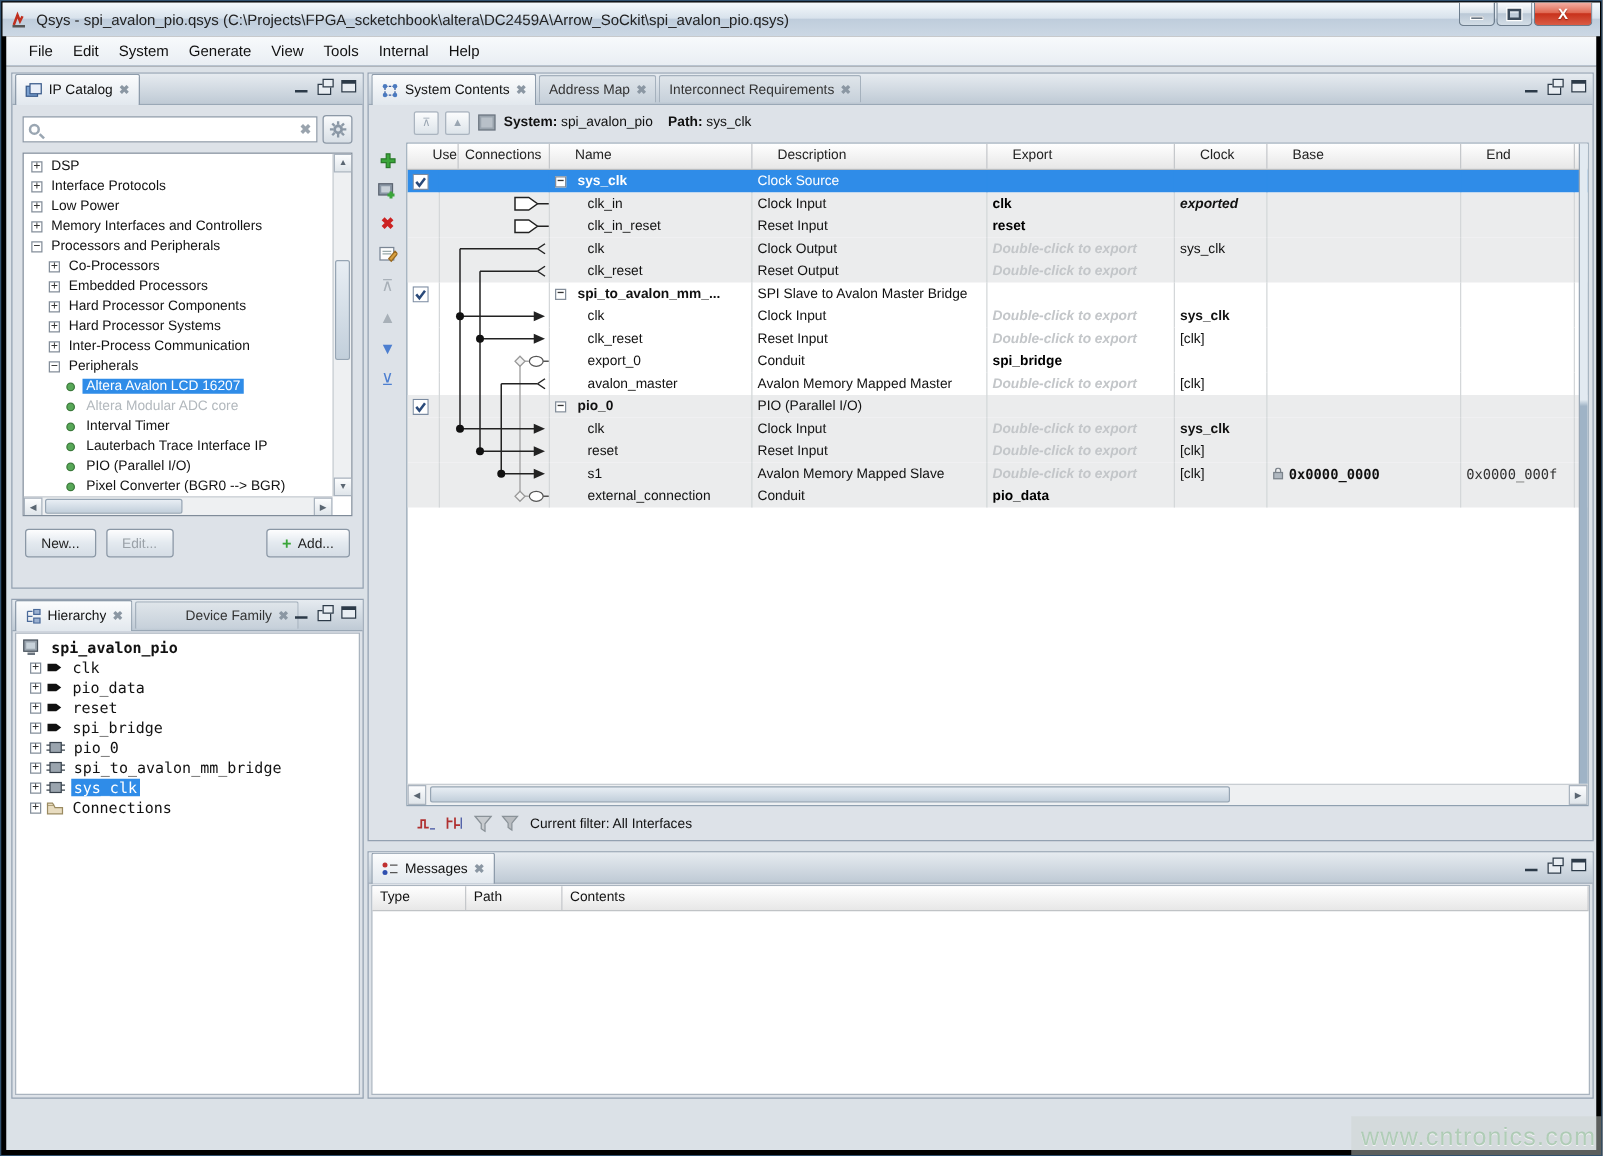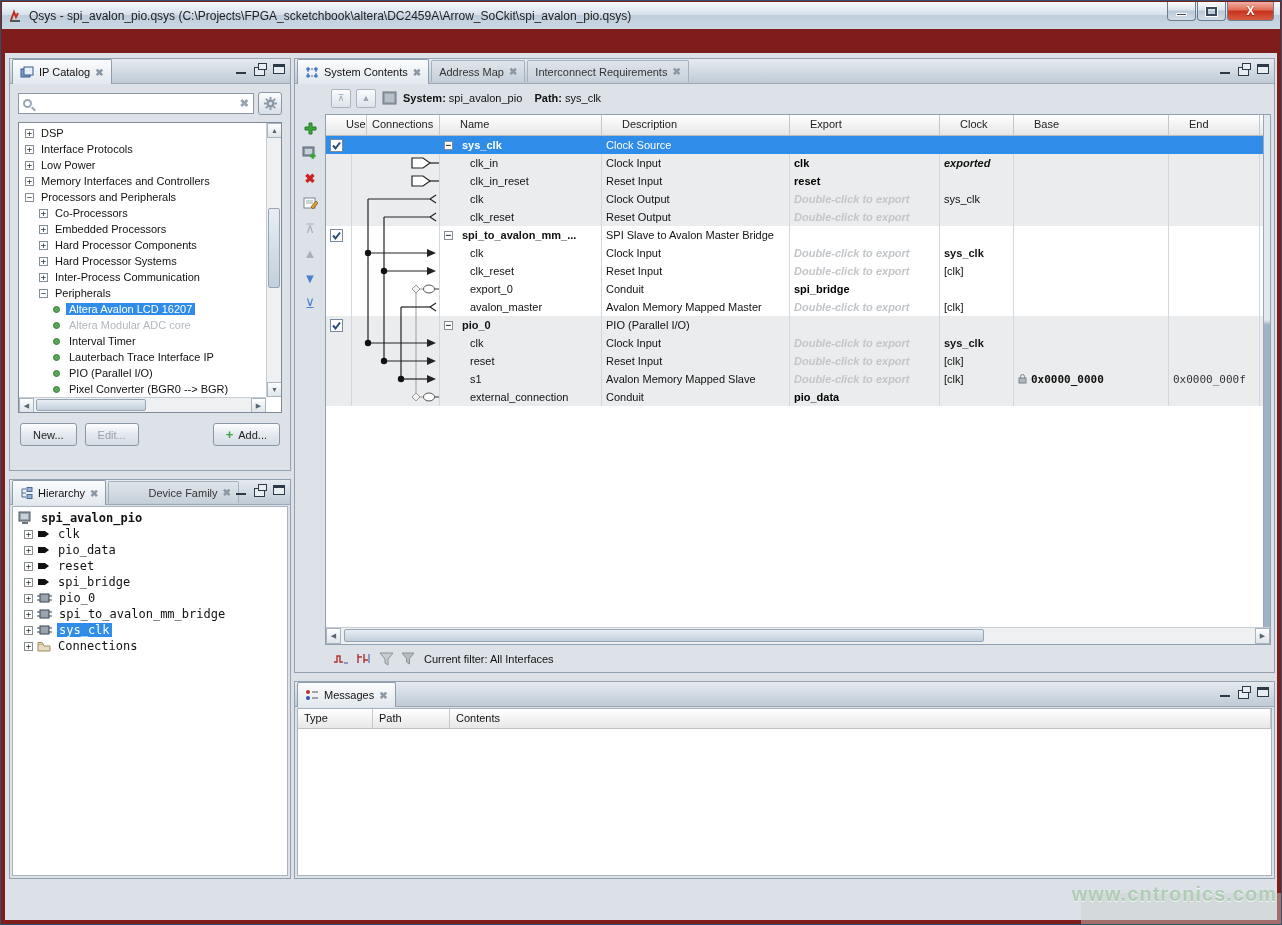--- a/index.html
+++ b/index.html
@@ -1,19 +1,19 @@
 <!DOCTYPE html>
 <html><head>
 <meta charset="utf-8">
 <style>
   * { box-sizing: border-box; margin: 0; padding: 0; }
   html,body { width:1282px; height:925px; overflow:hidden; }
   body { font-family:"Liberation Sans", sans-serif; font-size:11px; color:#111; background:#888; }
 
-  .window { position:relative; width:1282px; height:925px; background:#7f1d1d; border:1px solid #30506e; }
+  .window { position:relative; width:1282px; height:925px; background:#000000; border:1px solid #30506e; }
 
   
   .titlebar { position:absolute; top:1px; left:1px; right:1px; height:27px;
     background:linear-gradient(#f5f9fc, #d8e2ec 46%, #bfcddc 50%, #ccd8e4); display:flex; align-items:center; }
   .title-text { margin-left:6px; font-size:12px; color:#222; }
   .win-controls { position:absolute; right:6px; top:0; display:flex; }
   .win-btn { width:29px; height:19px; border:1px solid #6d7d8d; border-top:none; display:flex; align-items:center; justify-content:center;
     background:linear-gradient(#fdfeff,#d9e2ea 45%,#bac8d6 50%,#d3dde6); border-radius:0 0 4px 4px; margin-left:1px; }
   .win-btn.close { width:47px; background:linear-gradient(#f3b0a5,#e06a54 45%,#c8321c 50%,#d95b44); }
   .glyph-min { width:11px; height:3px; background:#3a4a5a; border:1px solid #fff; margin-top:6px; }
@@ -114,21 +114,21 @@
   #messages { left:289px; top:628px; width:981px; height:198px; }
   .msg-table { position:absolute; top:26px; left:2px; right:2px; bottom:2px; background:#fff; border:1px solid #aab4bf; }
   .msg-head { display:grid; grid-template-columns:75px 77px 1fr; height:20px; background:linear-gradient(#ffffff,#e7e7e7); border-bottom:1px solid #c0c3c6; }
   .msg-head .hcell { padding:3px 6px; border-right:1px solid #c5c8cb; }
 
   
   .statusbar { position:absolute; left:2px; right:2px; bottom:2px; height:32px; display:flex; align-items:center; gap:6px; padding:0 2px; }
   .status-msg { flex:1; height:22px; border:1px solid #9ec59a; background:linear-gradient(#d8f4d2,#bfe9b8); display:flex; align-items:center; padding-left:8px; color:#1c3a1c; }
   .sbtn { height:21px; padding:0 9px; border:1px solid #8a97a5; border-radius:3px; background:linear-gradient(#fdfdfe,#e3e9ef 50%,#d5dde5); font-size:11px; display:flex; align-items:center; }
 
-  .watermark { position:absolute; right:4px; bottom:18px; z-index:60; font-size:20px; font-weight:bold; letter-spacing:1px;
+  .watermark { position:absolute; right:4px; bottom:2px; z-index:60; font-size:20px; font-weight:normal; letter-spacing:1px;
     color:rgba(165,198,172,0.85); text-shadow:0 1px 0 rgba(255,255,255,0.7); }
   .wm-box { position:absolute; right:0; bottom:0; width:200px; height:31px; background:rgba(205,210,206,0.45); z-index:55; }
 </style>
 </head>
 <body>
 
 <div class="window">
 
   <div class="titlebar">
     <svg width="16" height="16" viewBox="0 0 16 16" style="margin-left:5px">
@@ -142,20 +142,30 @@
         </div>
       <div class="win-btn">
           <span class="glyph-max"></span>
         </div>
       <div class="win-btn close">
           <span class="glyph-close">X</span>
         </div>
     </div>
   </div>
 
+  <div class="menubar" id="menubar">
+      <span class="menu-item">File</span>
+      <span class="menu-item">Edit</span>
+      <span class="menu-item">System</span>
+      <span class="menu-item">Generate</span>
+      <span class="menu-item">View</span>
+      <span class="menu-item">Tools</span>
+      <span class="menu-item">Internal</span>
+      <span class="menu-item">Help</span>
+    </div>
 
   <div class="workspace">
 
     <section class="panel" id="ip-catalog">
       <div class="tabbar">
         <div class="tab active">
           <svg width="14" height="13" viewBox="0 0 14 13">
             <rect x="1" y="3" width="9" height="8" fill="#7aa0d0" stroke="#3a5a8a"></rect>
             <rect x="4" y="1" width="9" height="8" fill="#e8eef8" stroke="#3a5a8a"></rect>
           </svg>

